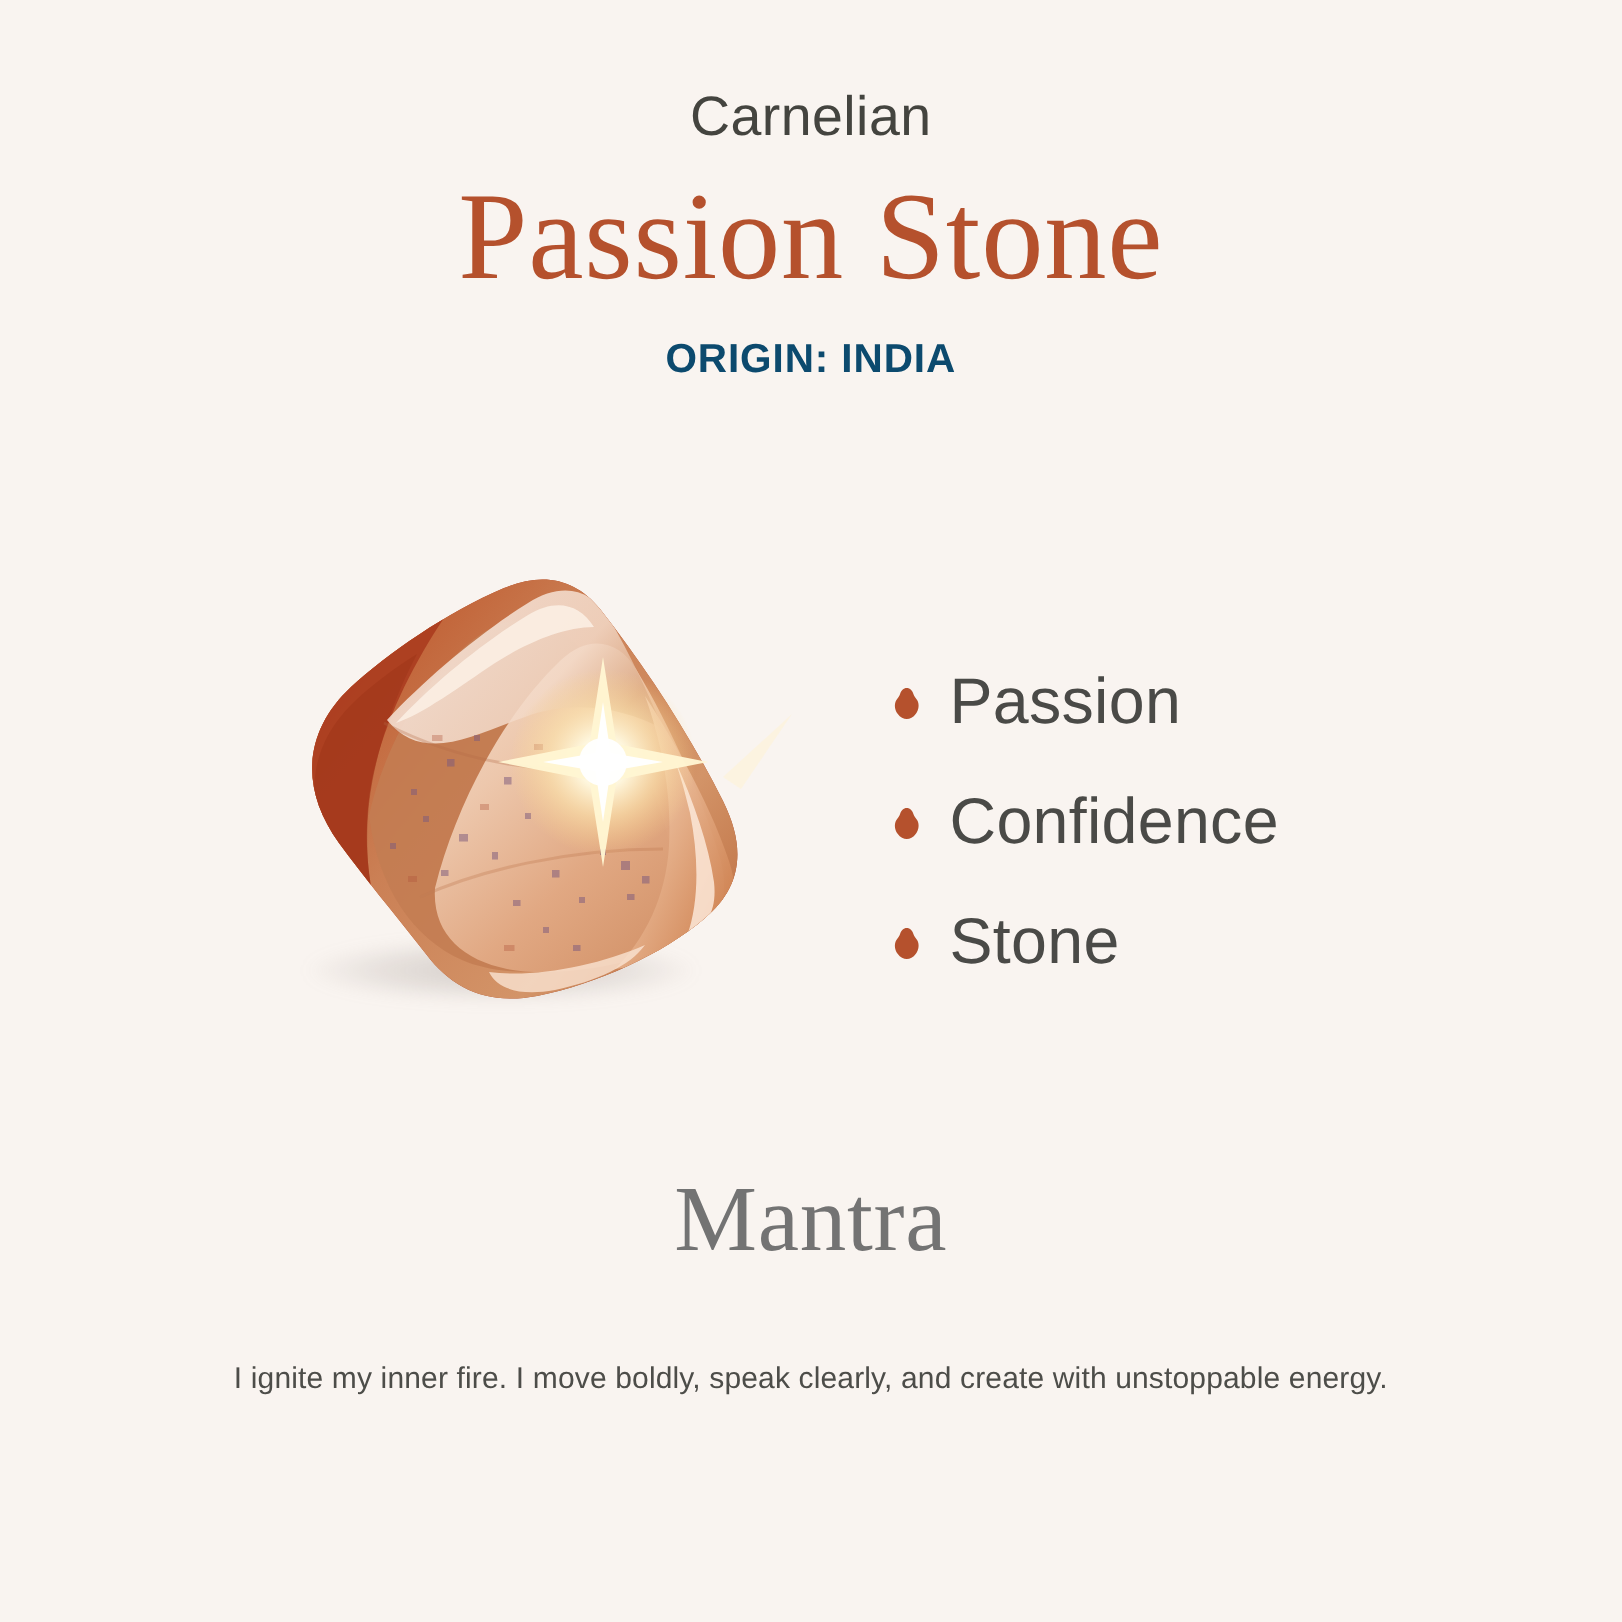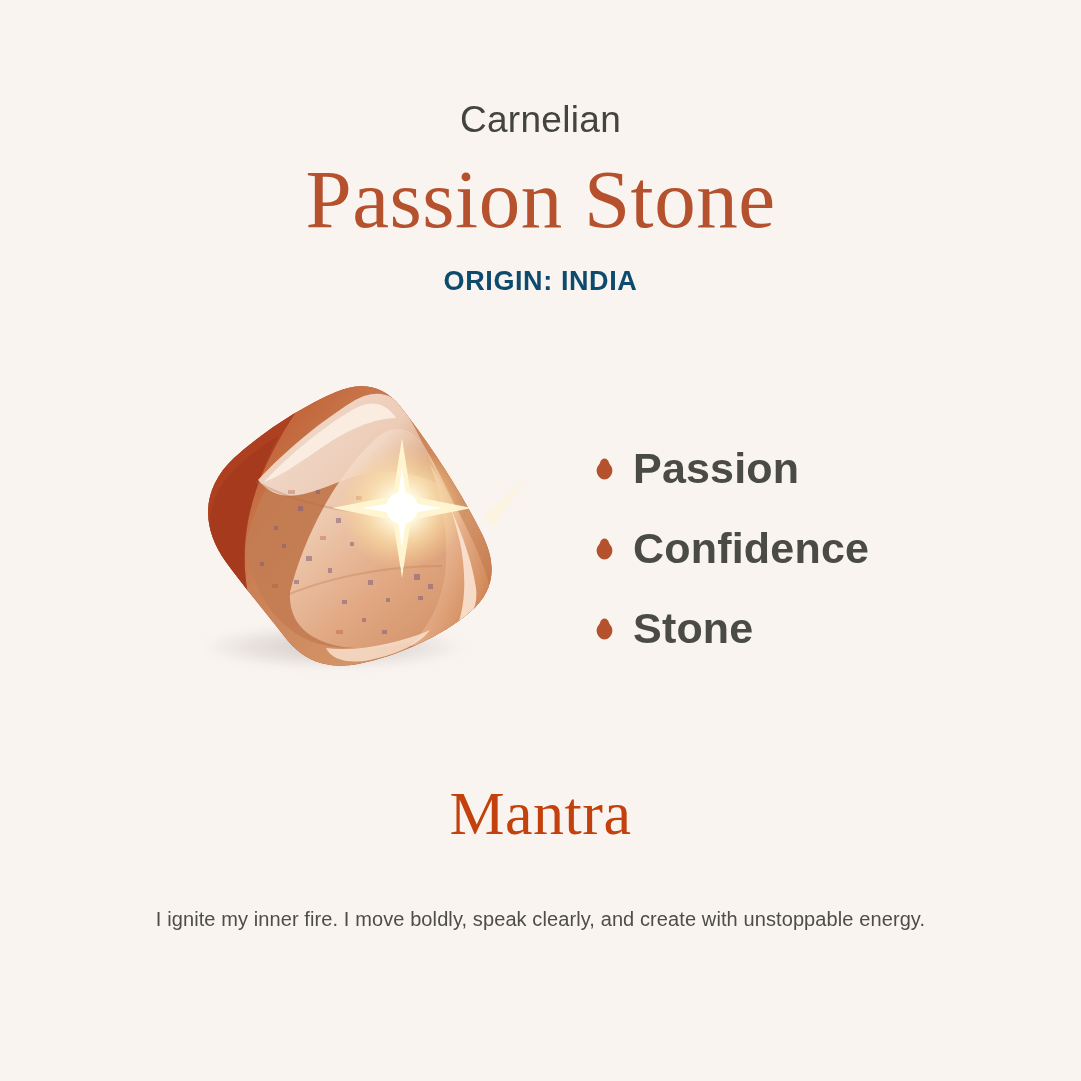--- a/index.html
+++ b/index.html
@@ -22,21 +22,20 @@
     box-sizing: border-box;
   }
 
   
   .header {
     position: absolute;
     top: 58px;
     left: 0;
     width: 1081px;
     text-align: center;
-    margin-top: 42px;
   }
   .eyebrow {
     font-family: "Liberation Sans", sans-serif;
     font-size: 37px;
     font-weight: 300;
     letter-spacing: 0.3px;
     color: #44443f;
     line-height: 1.1;
   }
   .main-title {
@@ -108,39 +107,39 @@
   .trait-bullet {
     width: 17px;
     height: 22px;
     flex: 0 0 17px;
     margin-right: 20px;
     margin-top: 2px;
   }
   .trait-label {
     font-family: "Liberation Sans", sans-serif;
     font-size: 43px;
-    font-weight: 700;
+    font-weight: 400;
     color: #4a4a47;
     letter-spacing: 0.2px;
     line-height: 1;
   }
 
   
   .mantra {
     position: absolute;
     top: 778px;
     left: 0;
     width: 1081px;
     text-align: center;
   }
   .mantra-title {
     font-family: "Liberation Serif", serif;
     font-size: 62px;
     font-weight: 400;
-    color: #c2410c;
+    color: #737373;
     line-height: 1.15;
     letter-spacing: 0.5px;
   }
   .mantra-body {
     margin-top: 54px;
     font-family: "Liberation Sans", sans-serif;
     font-size: 20px;
     font-weight: 300;
     color: #4d4d49;
     line-height: 1.62;

